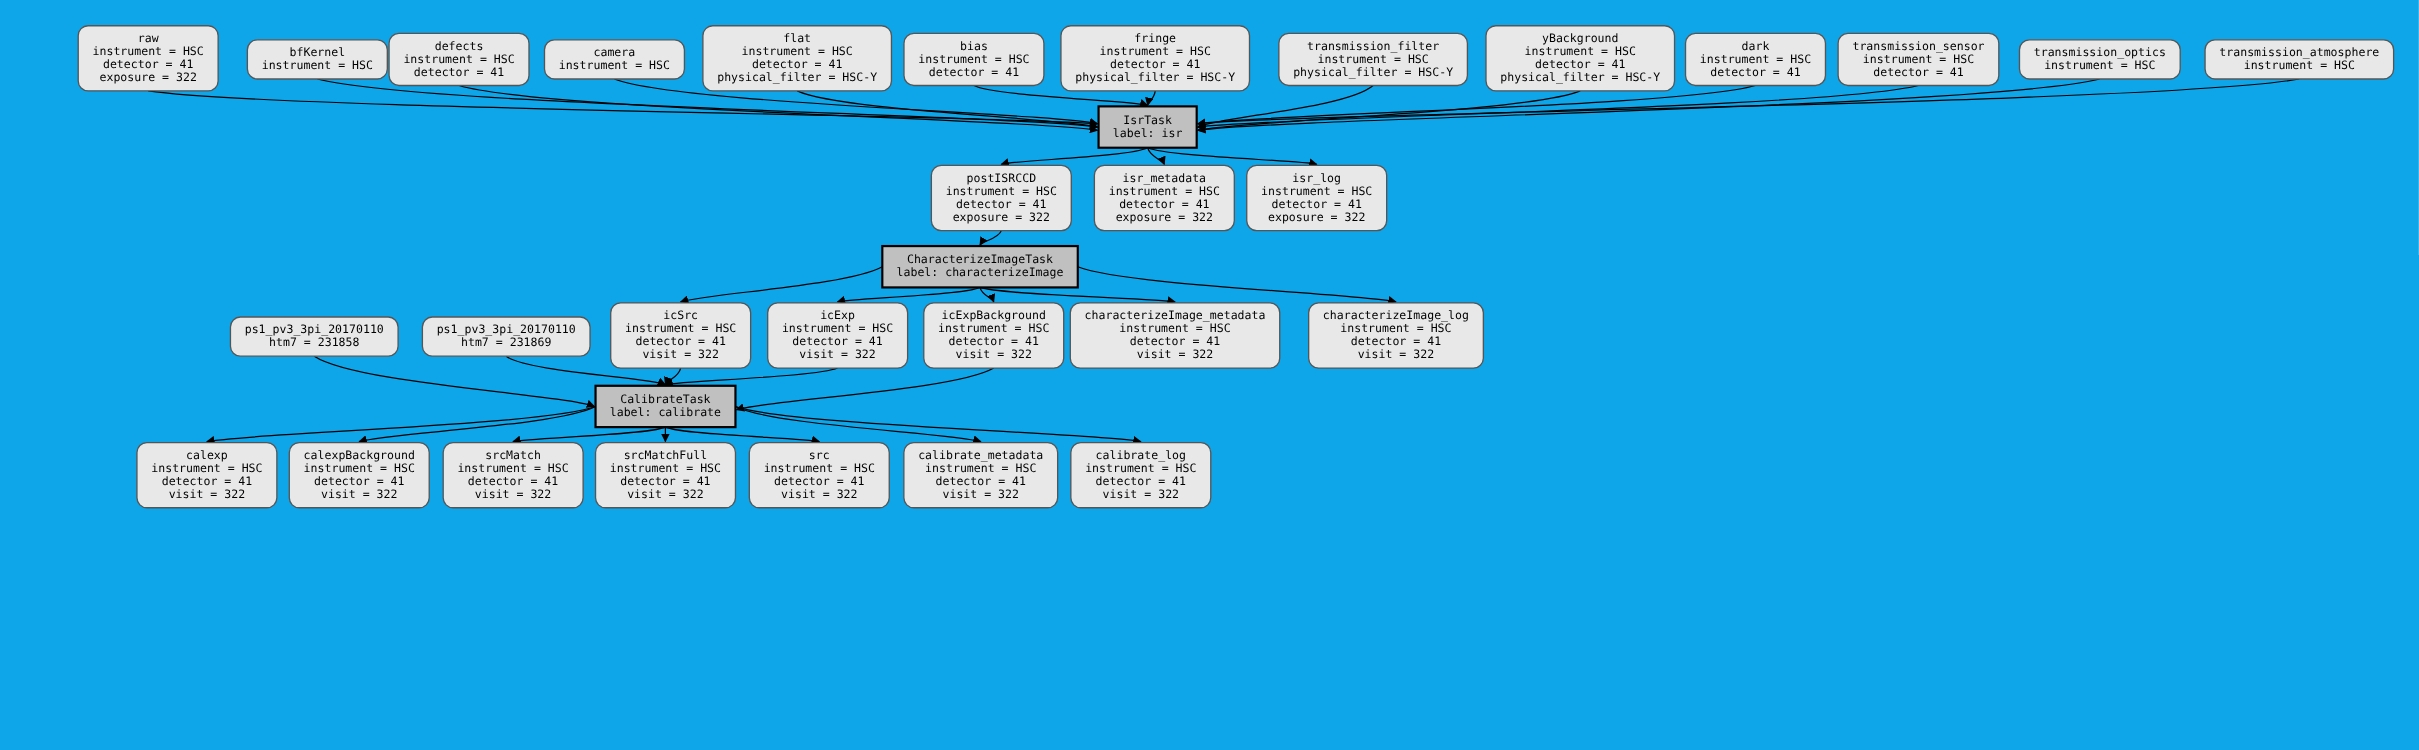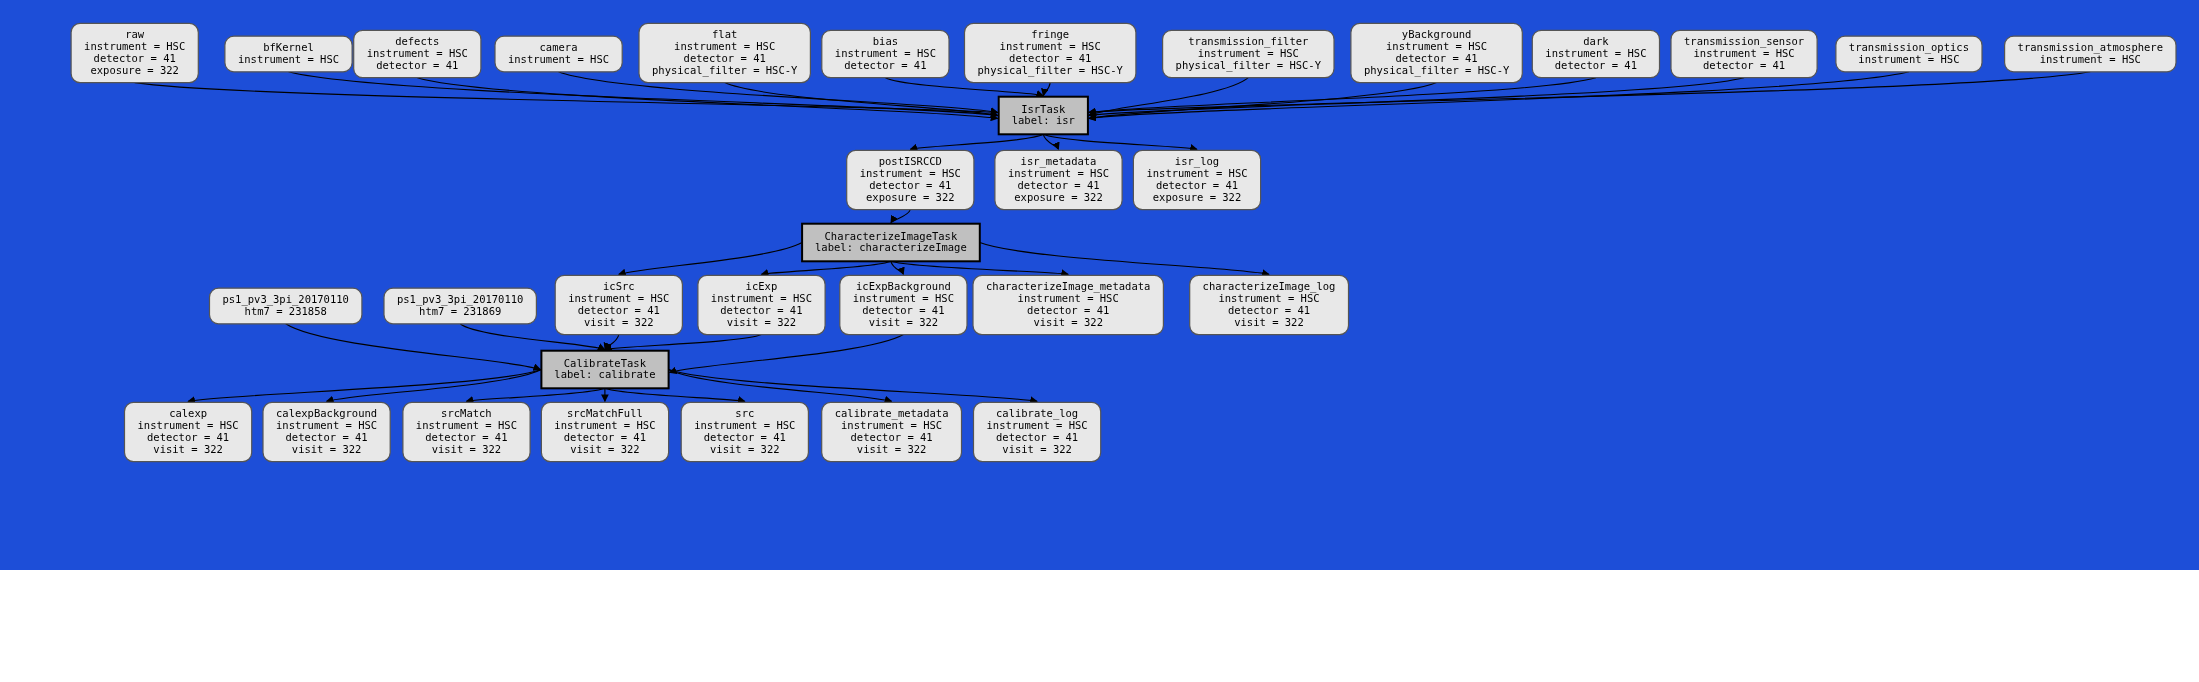--- a/index.html
+++ b/index.html
@@ -3,22 +3,22 @@
 <meta charset="utf-8">
 <style>
   html, body {
     margin: 0;
     padding: 0;
     background: #ffffff;
   }
   #canvas {
     position: relative;
     width: 2199px;
-    height: 570px;
-    background: #1d4ed8;
+    height: 682px;
+    background: #0ea5e9;
     overflow: hidden;
     font-family: "DejaVu Sans Mono", "Liberation Mono", monospace;
   }
   svg#graph {
     position: absolute;
     left: 0;
     top: 0;
     width: 2199px;
     height: 682px;
   }

